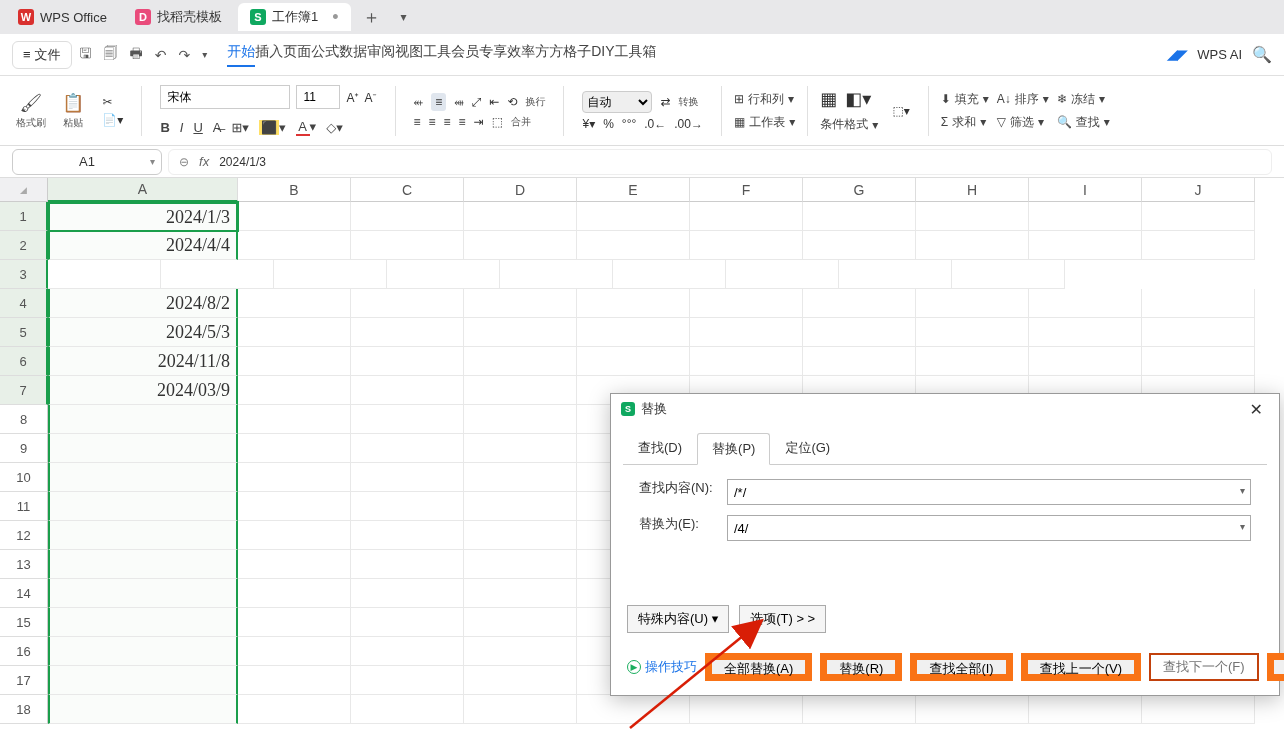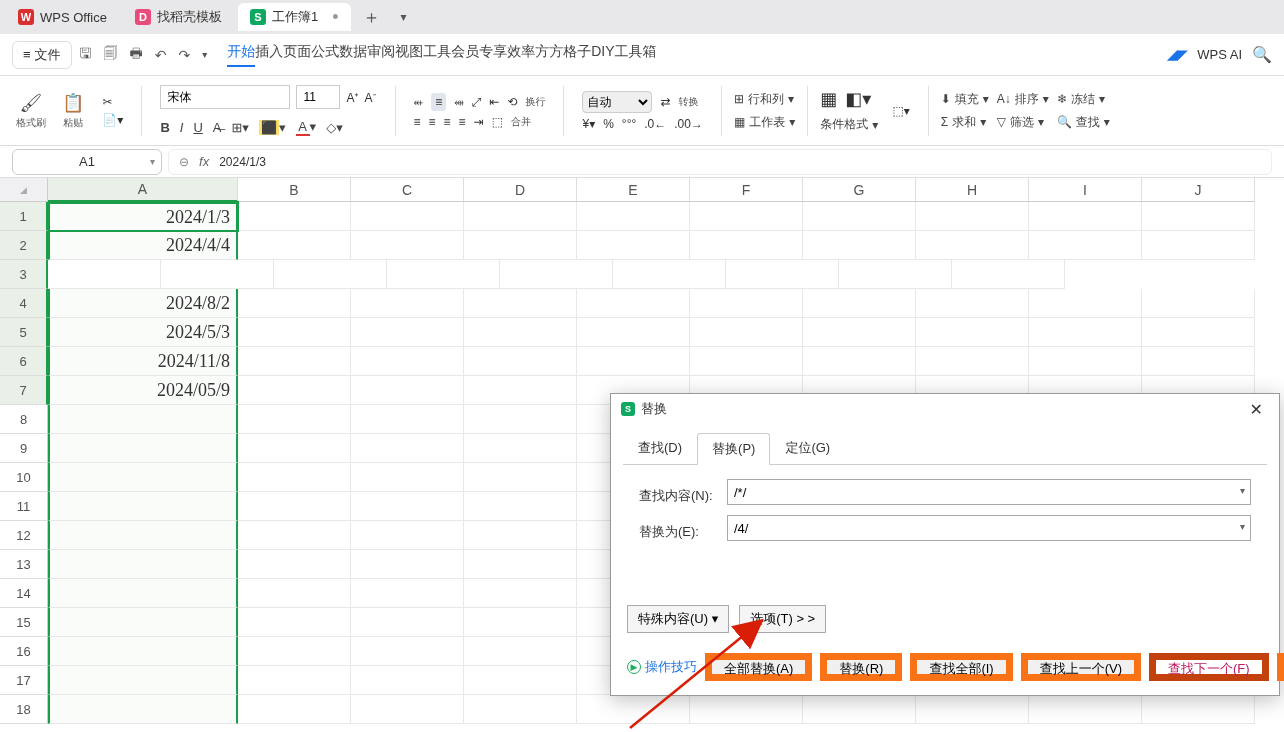--- a/index.html
+++ b/index.html
@@ -63,32 +63,32 @@
 .cell.other{width:113px}
 .active-cell{outline:2px solid #1a9e4b;outline-offset:-1px}
 .dialog{position:absolute;left:610px;top:393px;width:670px;background:#fff;border:1px solid #999;box-shadow:0 4px 20px rgba(0,0,0,0.25);font-size:13px}
 .dlg-title{height:30px;display:flex;align-items:center;padding:0 10px;justify-content:space-between}
 .dlg-title-l{display:flex;align-items:center;gap:6px}
 .dlg-close{font-size:16px;cursor:pointer;padding:2px 6px}
 .dlg-tabs{display:flex;padding:8px 12px 0 12px;gap:0}
 .dlg-tab{padding:6px 14px;border:1px solid transparent;color:#333;cursor:pointer;font-size:13px}
 .dlg-tab.active{border:1px solid #ccc;border-bottom:1px solid #fff;border-radius:3px 3px 0 0;background:#fff;position:relative;top:1px}
 .dlg-body{padding:14px 16px;border-top:1px solid #ccc;margin:0 12px}
-.dlg-field{display:flex;align-items:flex-end;gap:8px;margin-bottom:10px}
+.dlg-field{display:flex;align-items:flex-start;gap:8px;margin-bottom:10px}
 .dlg-field label{width:80px;font-size:13px;color:#333}
 .dlg-field .inp-wrap{flex:1;position:relative}
 .dlg-field input{width:100%;height:26px;border:1px solid #aaa;padding:0 20px 0 6px;font-size:13px}
 .dlg-field .dd-arr{position:absolute;right:6px;top:6px;color:#666;font-size:10px}
 .dlg-opts{display:flex;gap:10px;padding:40px 16px 10px 16px}
 .dlg-opt-btn{height:28px;padding:0 10px;border:1px solid #aaa;background:#f5f5f5;font-size:13px;display:flex;align-items:center;cursor:pointer}
 .dlg-footer{display:flex;align-items:center;padding:10px 16px 14px 16px;gap:8px}
 .dlg-tip{display:flex;align-items:center;gap:4px;color:#1a73e8;font-size:13px;flex:0 0 auto;margin-right:auto}
 .dlg-tip .circ{width:14px;height:14px;border:1.5px solid #1aae5e;border-radius:50%;display:flex;align-items:center;justify-content:center;font-size:9px;color:#1aae5e}
 .dlg-btn{height:28px;padding:0 12px;border:7px solid #f97316;background:#f0f0f0;font-size:13px;cursor:pointer;white-space:nowrap}
-.dlg-btn.primary{border:7px solid #c2410c;background:#fff;color:#be185d}
+.dlg-btn.primary{border:2px solid #c2410c;background:#fff;color:#737373}
 .arrow{position:absolute;left:620px;top:618px;pointer-events:none}
 .arrow svg{overflow:visible}
 .underline-A{color:#d33}
 .underline-font{border-bottom:2px solid #d33;display:inline-block;width:14px;text-align:center}
 </style>
 </head>
 <body>
 
 <div class="tab-bar">
   <div class="app-tab first">
@@ -356,21 +356,21 @@
           <div class="cell other"></div>
           <div class="cell other"></div>
           <div class="cell other"></div>
           <div class="cell other"></div>
           <div class="cell other"></div>
           <div class="cell other"></div>
           <div class="cell other"></div>
           <div class="cell other"></div>
         </div>
         <div class="cell-row">
-          <div class="cell A">2024/05/9</div>
+          <div class="cell A">2024/03/9</div>
           <div class="cell other"></div>
           <div class="cell other"></div>
           <div class="cell other"></div>
           <div class="cell other"></div>
           <div class="cell other"></div>
           <div class="cell other"></div>
           <div class="cell other"></div>
           <div class="cell other"></div>
           <div class="cell other"></div>
         </div>

